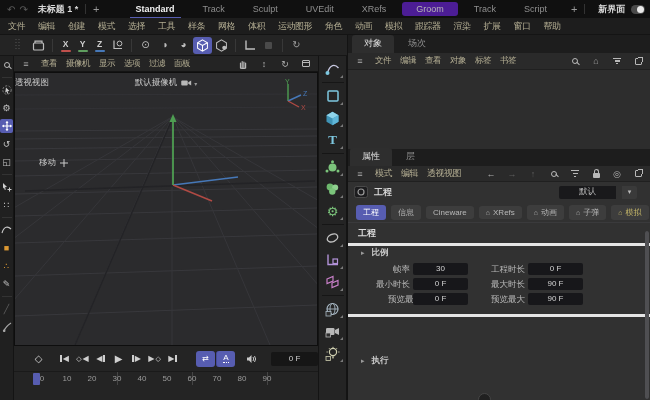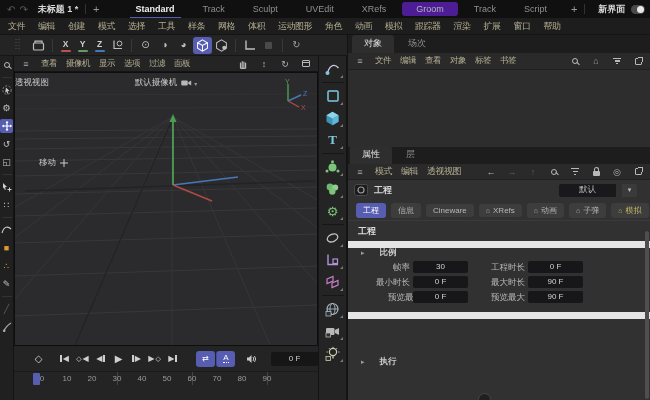--- a/index.html
+++ b/index.html
@@ -47,21 +47,21 @@
   .objrow{height:20px;background:#313131;display:flex;align-items:center;padding:0 6px;gap:6px}
   .objname{color:#d6d6d6;font-weight:bold;font-size:9px}
   .preset{width:57px;height:13px;background:#19191b;border-radius:2px 0 0 2px;color:#bdbdbd;font-size:8.5px;display:flex;align-items:center;justify-content:center;margin-left:auto}
   .presetbtn{width:15px;height:13px;background:#3a3a3a;border-radius:0 2px 2px 0;display:flex;align-items:center;justify-content:center;color:#bbb;font-size:7px;margin-right:7px}
   .modetabs{background:#313131;display:flex;align-items:center;gap:5px;padding:3px 0 2px 8px;flex-wrap:nowrap;white-space:nowrap}
   .mtab{background:#3d3d3d;border-radius:3px;color:#b8b8b8;font-size:8px;padding:2px 7px;display:flex;align-items:center;gap:3px;flex:none}
   .mtab.on{background:#575db1;color:#fff}
   .mtab.warn{color:#c9ba6a}
   .mtab .h{font-size:7px;opacity:.85}
   .sectitle{background:#313131;color:#dcdcdc;font-weight:bold;font-size:9px;padding:4px 0 3px 10px;border-top:1px solid #3a3a3c}
-  .grp{display:flex;align-items:center;gap:15px;padding-left:13px;height:16px;background:#313131;border-top:7px solid #e5e5e5;color:#c9c9c9;font-weight:bold;font-size:8.5px}
+  .grp{display:flex;align-items:center;gap:7px;padding-left:13px;height:16px;background:#313131;border-top:3px solid #e5e5e5;color:#c9c9c9;font-weight:bold;font-size:8.5px}
   .grp .arr{color:#9a9a9a;font-size:7px;font-weight:normal}
   .fields{background:#313131;padding:2px 0;position:relative}
   .frow{height:15px;position:relative}
   .flabel{position:absolute;top:3px;font-size:8.5px;color:#b8b8b8;text-align:right;width:46px;white-space:nowrap}
   .numfield{position:absolute;top:2px;width:55px;height:12px;background:#17171a;border-radius:2px;color:#d2d2d2;font-size:8px;text-align:center;line-height:12px}
   .exec-spacer{height:6px;background:#313131}
   .scrollbar{position:absolute;right:1px;top:196px;width:4px;height:168px;background:#262626;border-radius:2px}
   .scrollbar .thumb{position:absolute;left:0;top:0;width:4px;height:100%;background:#4f4f52;border-radius:2px}
   
   .midstrip{position:absolute;left:318px;top:56px;width:29px;height:344px;background:#242424;border-left:1px solid #141414;border-right:1px solid #141414;display:flex;flex-direction:column;align-items:center;padding-top:2px}

